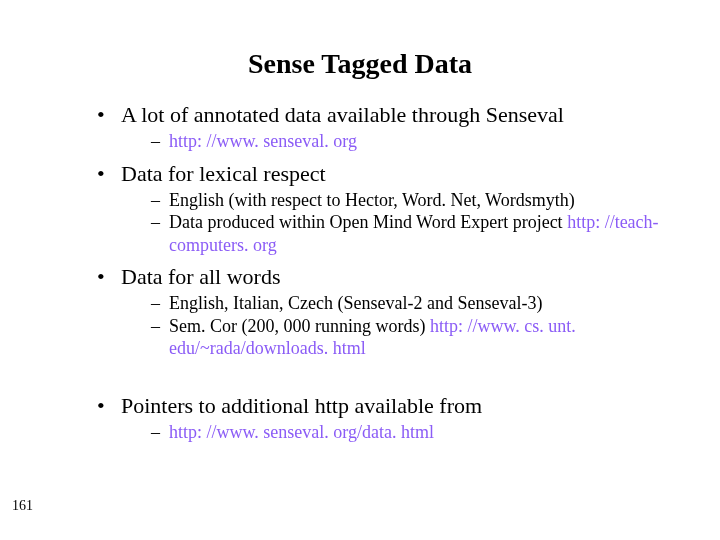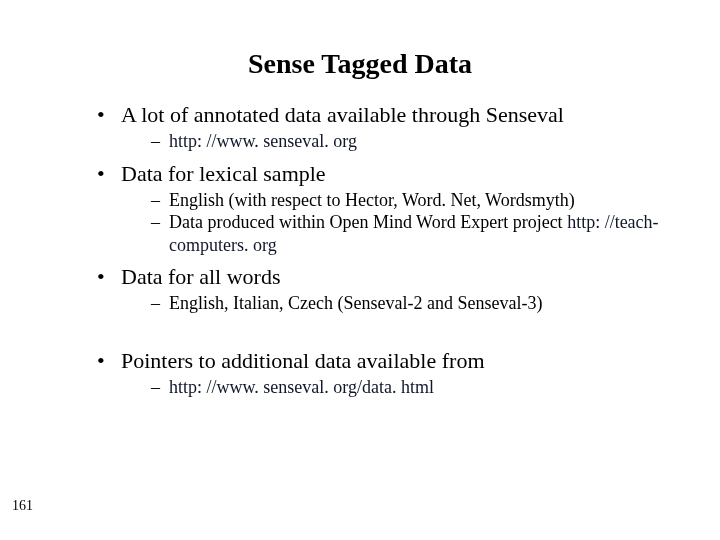--- a/index.html
+++ b/index.html
@@ -55,21 +55,21 @@
     padding-left: 18px;
     line-height: 1.25;
   }
   ul.level2 > li::before {
     content: "–";
     position: absolute;
     left: 0;
     top: 0;
   }
   .link {
-    color: #0f172a;
+    color: #8b5cf6;
   }
   .page-number {
     position: absolute;
     left: 12px;
     bottom: 16px;
     font-size: 14px;
   }
   .spacer {
     height: 18px;
   }
@@ -85,47 +85,50 @@
     <li>
       <span>A lot of annotated data available through Senseval</span>
       <ul class="level2">
         <li>
           <span></span><span class="link">http: //www. senseval. org</span><span></span>
         </li>
       </ul>
     </li>
 
     <li>
-      <span>Data for lexical sample</span>
+      <span>Data for lexical respect</span>
       <ul class="level2">
         <li>
           <span>English (with respect to Hector, Word. Net, Wordsmyth)</span><span class="link"></span><span></span>
         </li>
         <li>
           <span>Data produced within Open Mind Word Expert project </span><span class="link">http: //teach-computers. org</span><span></span>
         </li>
       </ul>
     </li>
 
     <li>
       <span>Data for all words</span>
       <ul class="level2">
         <li>
           <span>English, Italian, Czech (Senseval-2 and Senseval-3)</span><span class="link"></span><span></span>
         </li>
+        <li>
+          <span>Sem. Cor (200, 000 running words) </span><span class="link">http: //www. cs. unt. edu/~rada/downloads. html</span><span></span>
+        </li>
       </ul>
     </li>
 
   </ul>
 
   <div class="spacer"></div>
 
   <ul class="level1">
     <li>
-      <span>Pointers to additional data available from</span>
+      <span>Pointers to additional http available from</span>
       <ul class="level2">
         <li>
           <span></span><span class="link">http: //www. senseval. org/data. html</span><span></span>
         </li>
       </ul>
     </li>
   </ul>
 
   <div class="page-number">161</div>
 </div>

